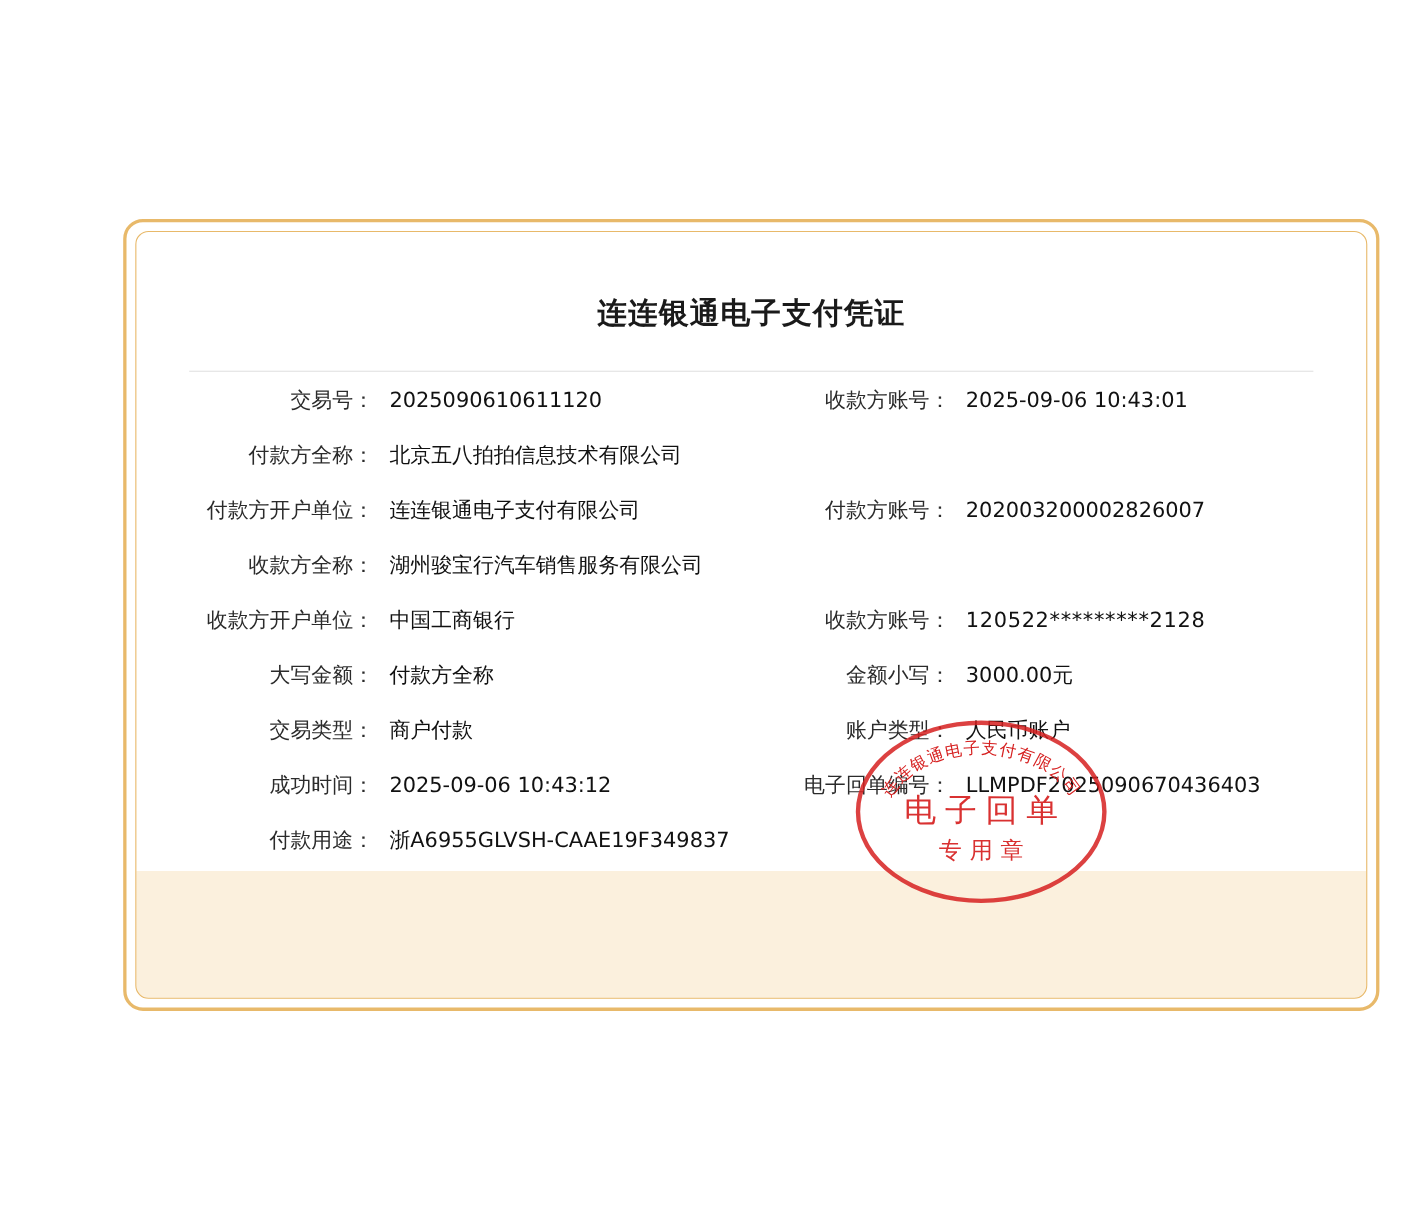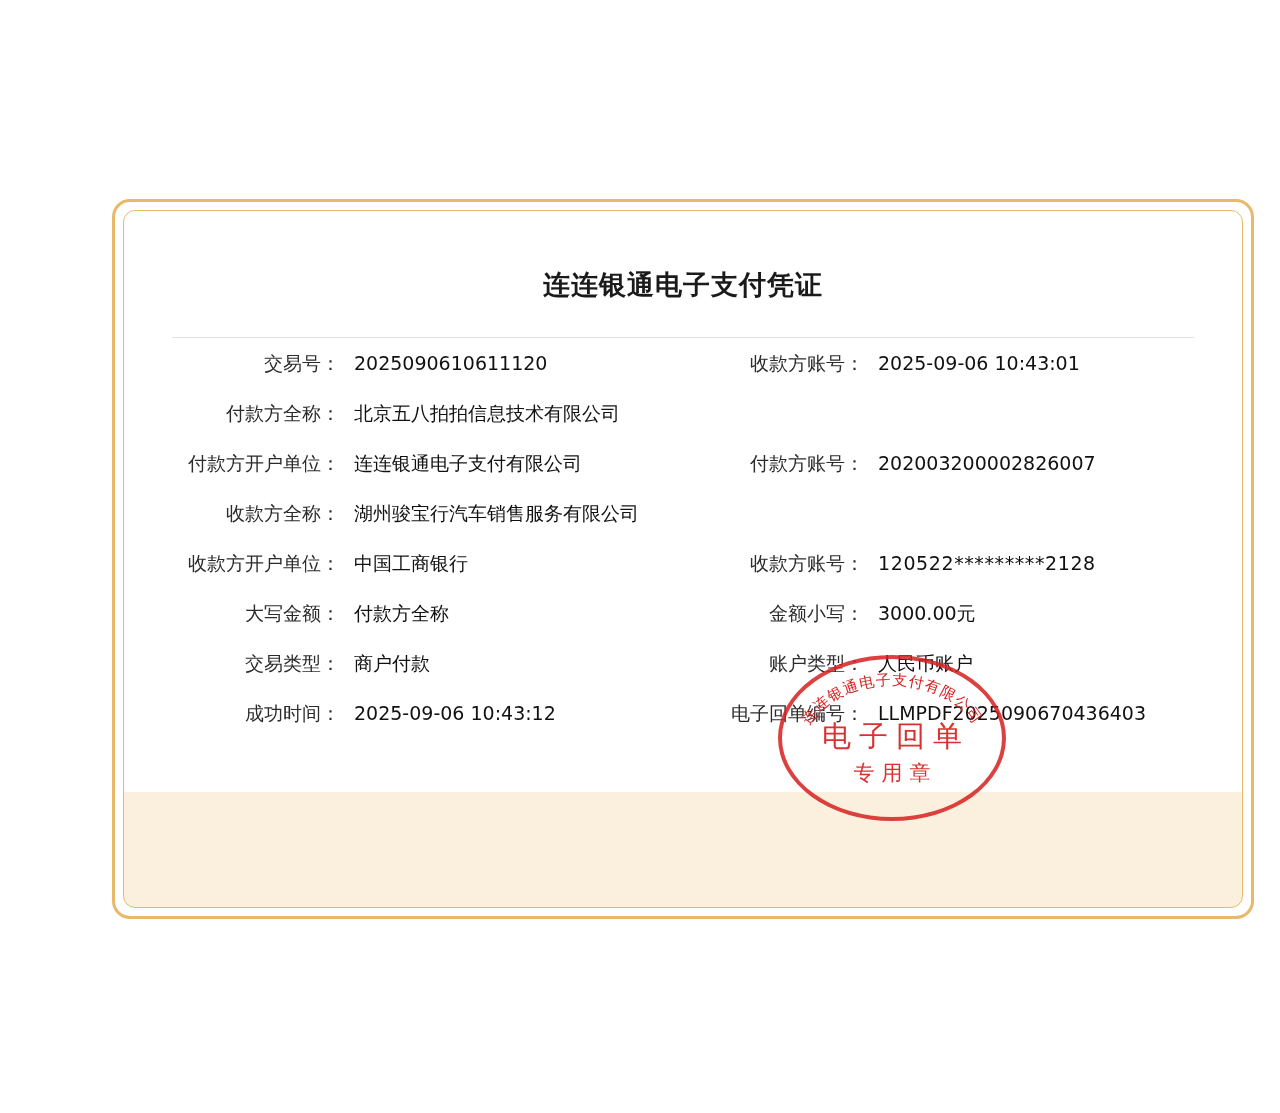--- a/index.html
+++ b/index.html
@@ -250,20 +250,30 @@
         <div class="cell left">
           <span class="lbl">成功时间：</span>
           <span class="val">2025-09-06 10:43:12</span>
         </div>
         <div class="cell right">
           <span class="lbl">电子回单编号：</span>
           <span class="val">LLMPDF2025090670436403</span>
         </div>
       </div>
 
+      <div class="row">
+        <div class="cell left">
+          <span class="lbl">付款用途：</span>
+          <span class="val">浙A6955GLVSH-CAAE19F349837</span>
+        </div>
+        <div class="cell right">
+          <span class="lbl"></span>
+          <span class="val"></span>
+        </div>
+      </div>
 
     </div>
 
     <div class="seal">
       <div class="seal-ellipse"></div>
       <svg class="seal-arc-text" viewBox="0 0 228 166">
         <defs>
           <path id="sealArc" d="M 26,92 A 88,62 0 0 1 202,92" fill="none"></path>
         </defs>
         <text>

